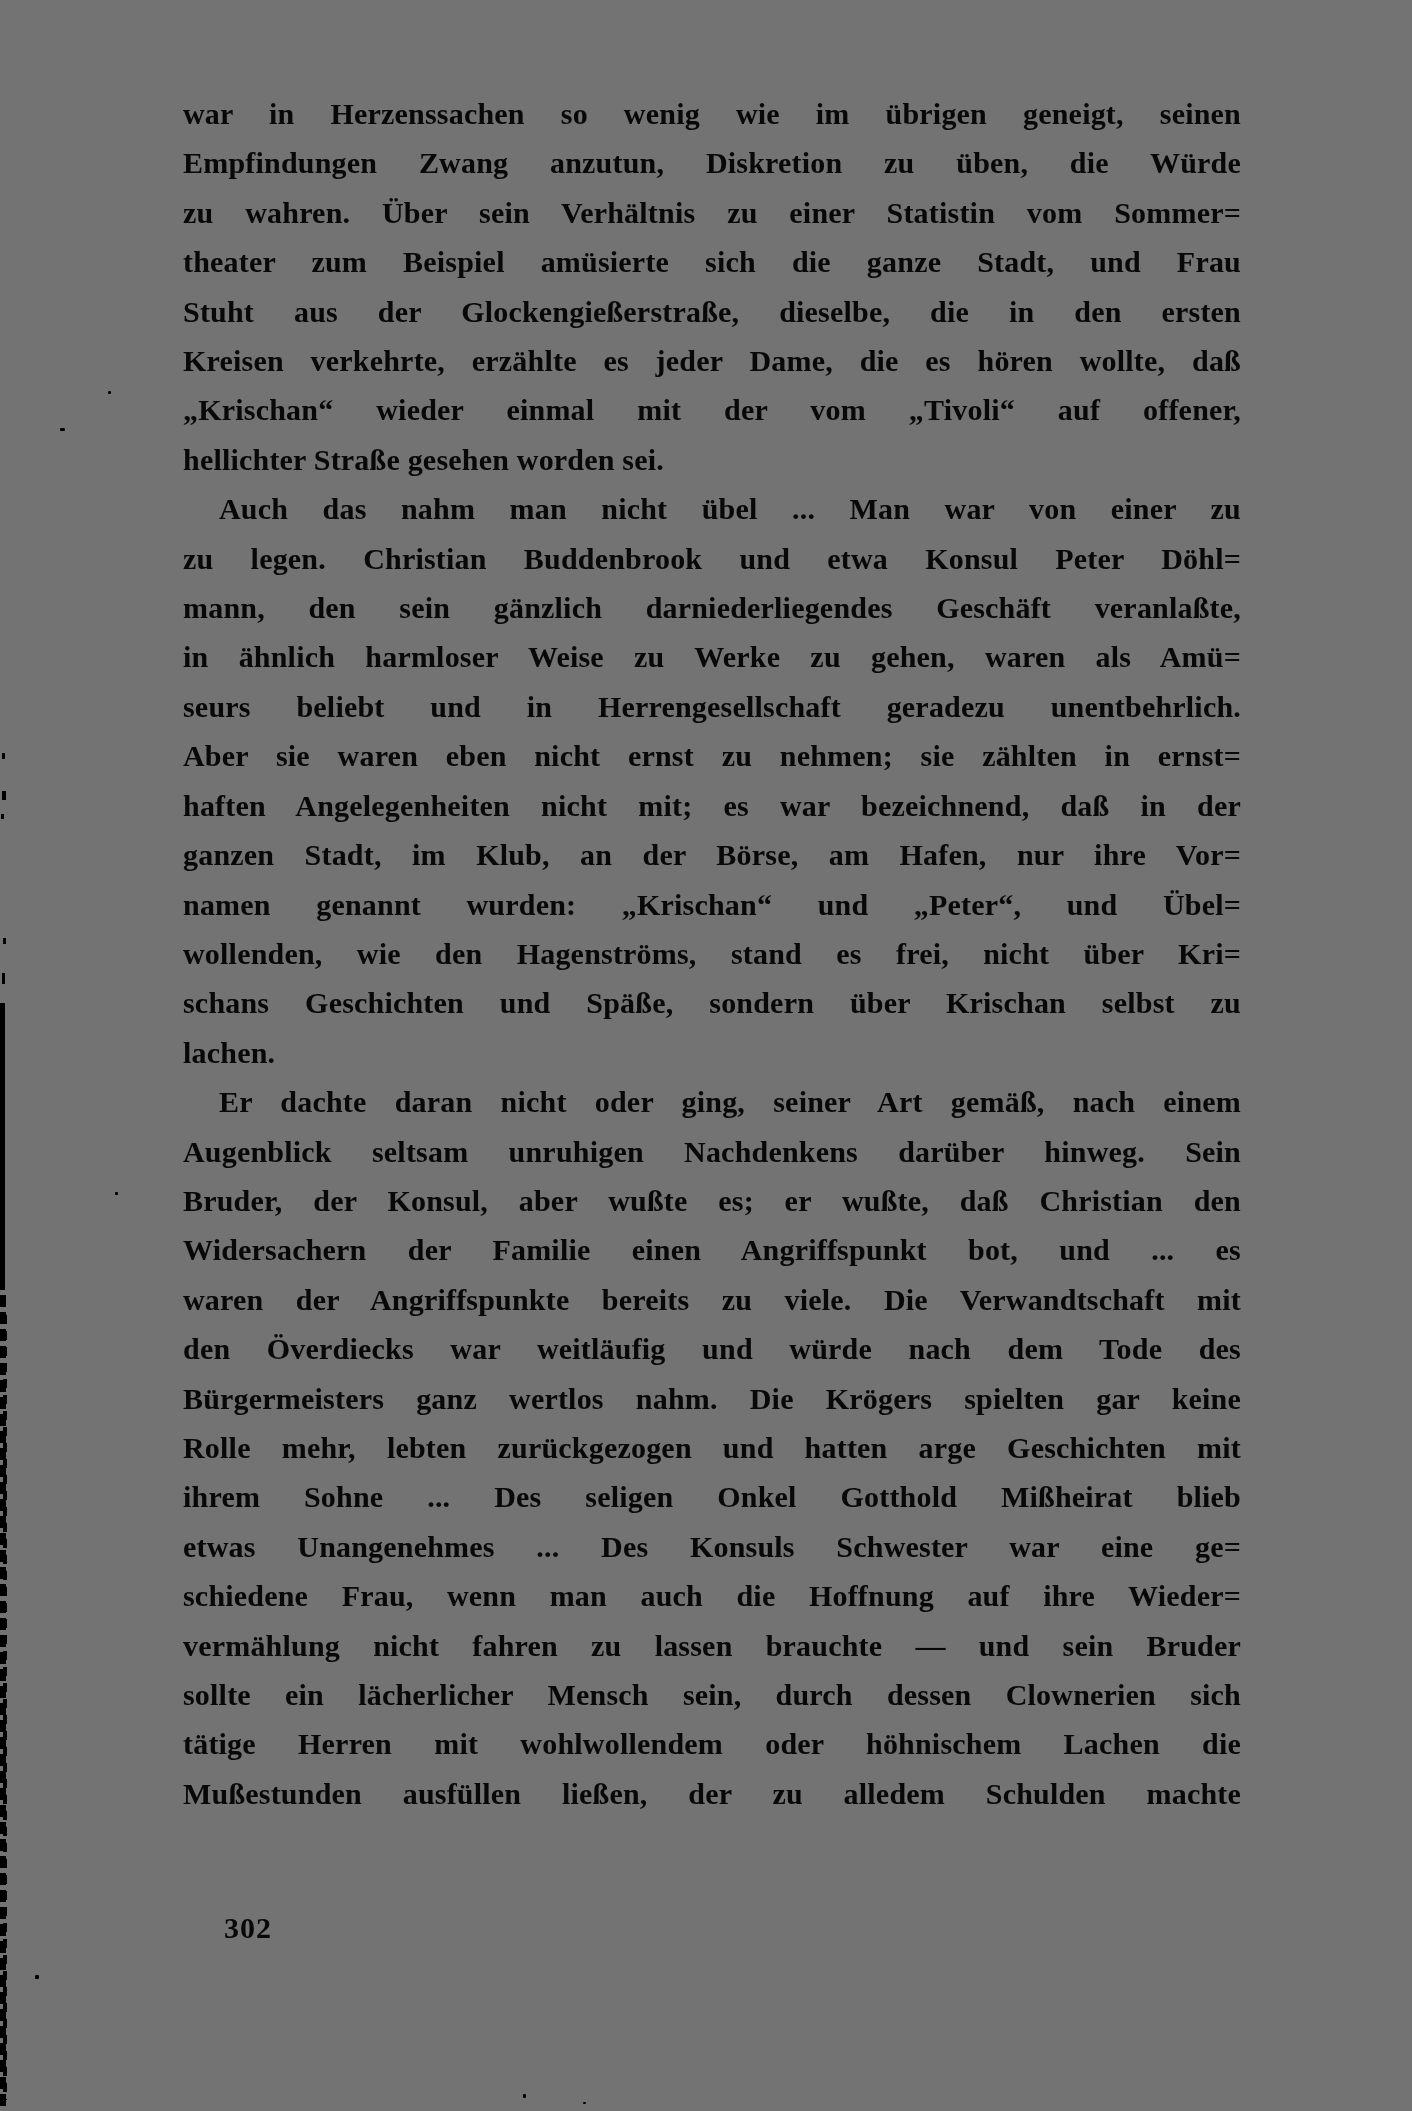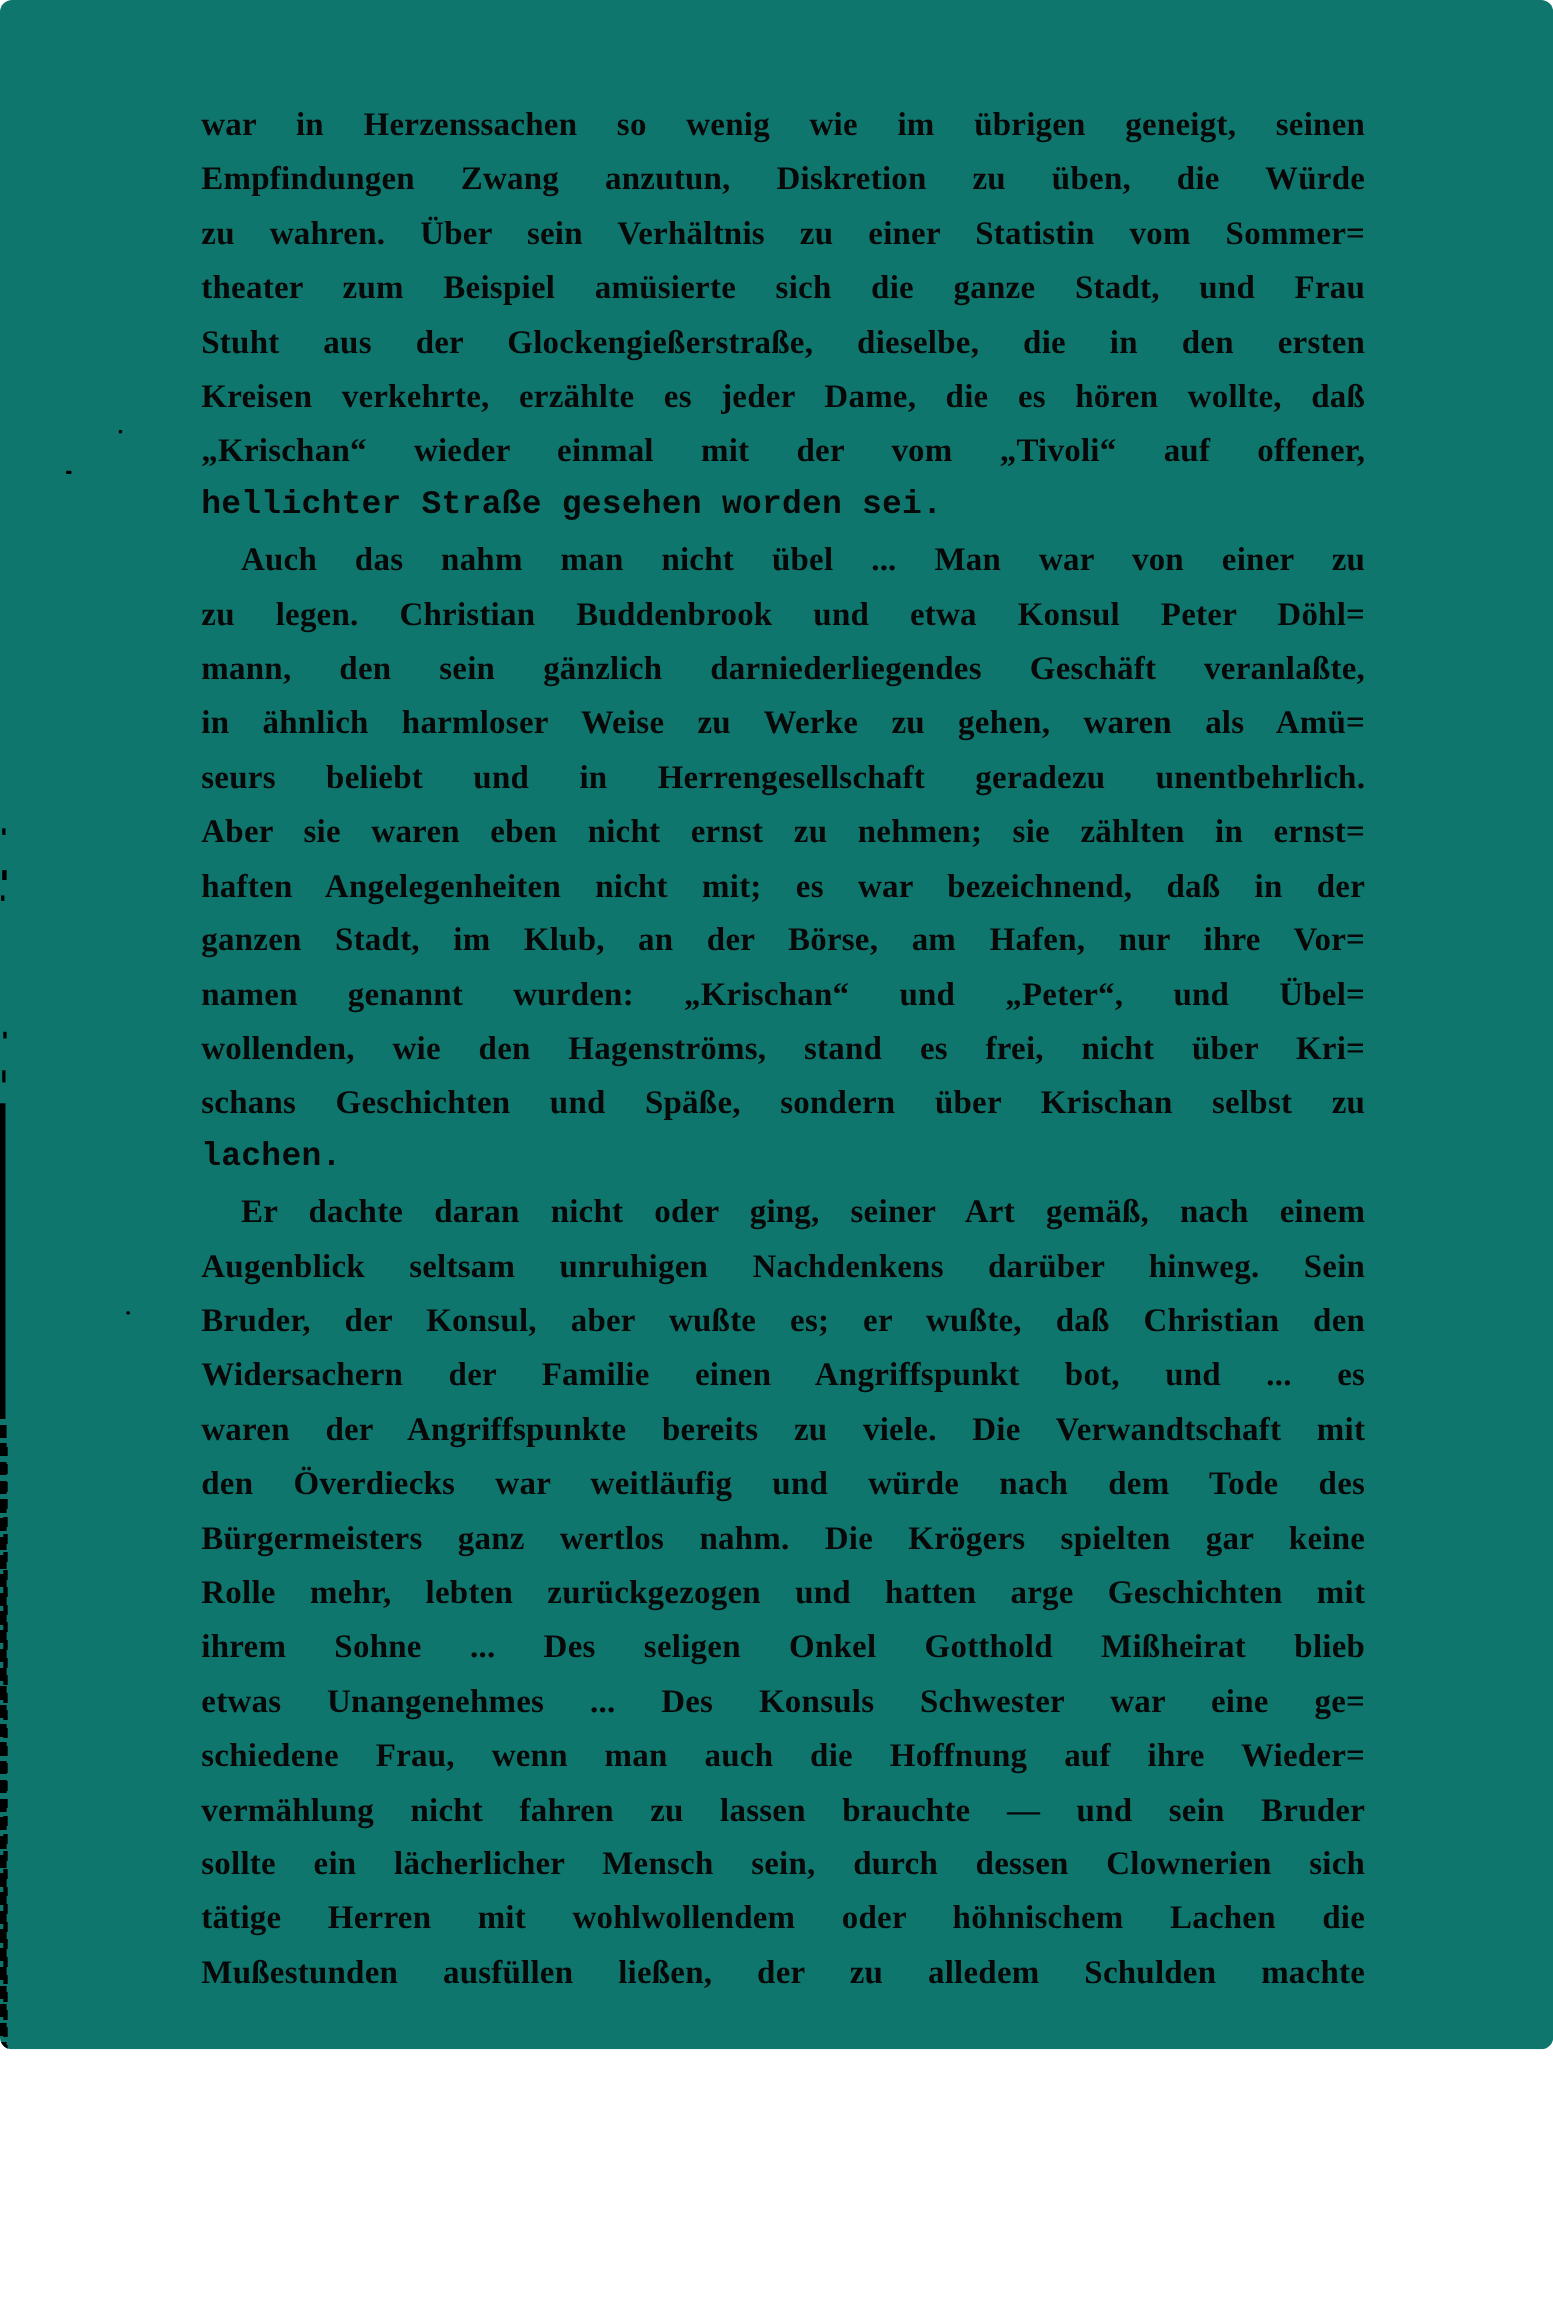--- a/index.html
+++ b/index.html
@@ -3,47 +3,45 @@
 <meta charset="utf-8">
 <style>
   html, body {
     margin: 0;
     padding: 0;
     background: #ffffff;
   }
   .page {
     position: relative;
     width: 1412px;
-    height: 1863px;
-    background: #0f766e;
+    height: 2111px;
+    background: #737373;
     overflow: hidden;
     font-family: "Liberation Serif", "DejaVu Serif", serif;
     font-weight: bold;
     color: #080808;
-    border-radius: 11px;
   }
   .text-block {
     position: absolute;
     left: 183px;
     top: 89px;
     width: 1058px;
   }
   .paragraph { margin: 0; padding: 0; }
   .line {
     font-size: 30px;
     line-height: 49.4px;
     text-align: justify;
     text-align-last: justify;
     letter-spacing: 0.2px;
     white-space: normal;
   }
   .line.lastline {
     text-align: left;
     text-align-last: left;
-    font-family: Liberation Mono, monospace;
   }
   .paragraph.indented .line.firstline {
     text-indent: 36px;
   }
   .page-number {
     position: absolute;
     left: 224px;
     top: 1908px;
     font-size: 30px;
     line-height: 40px;

